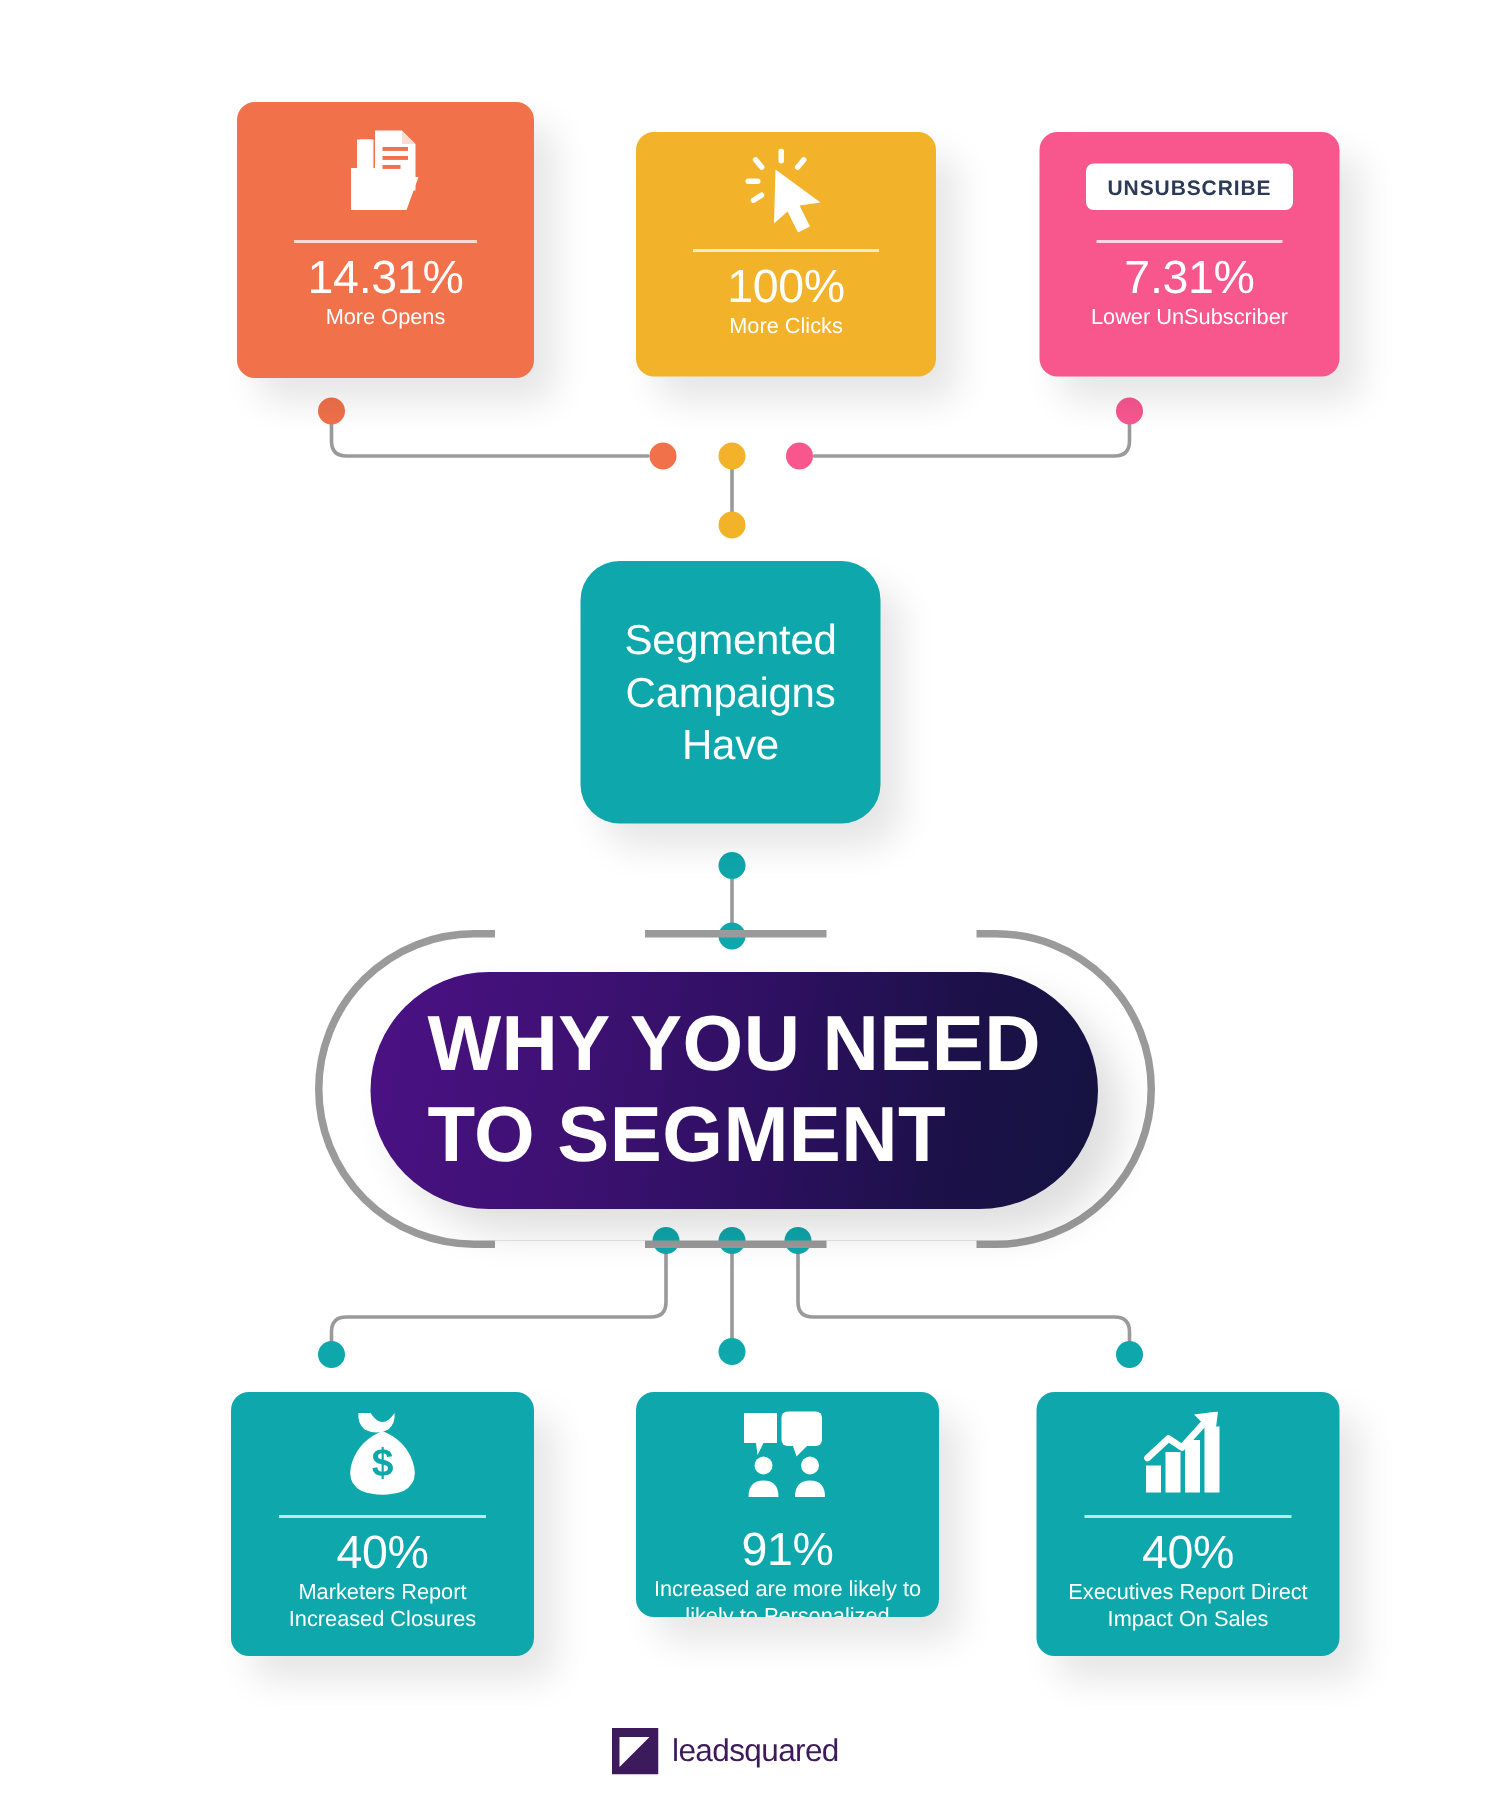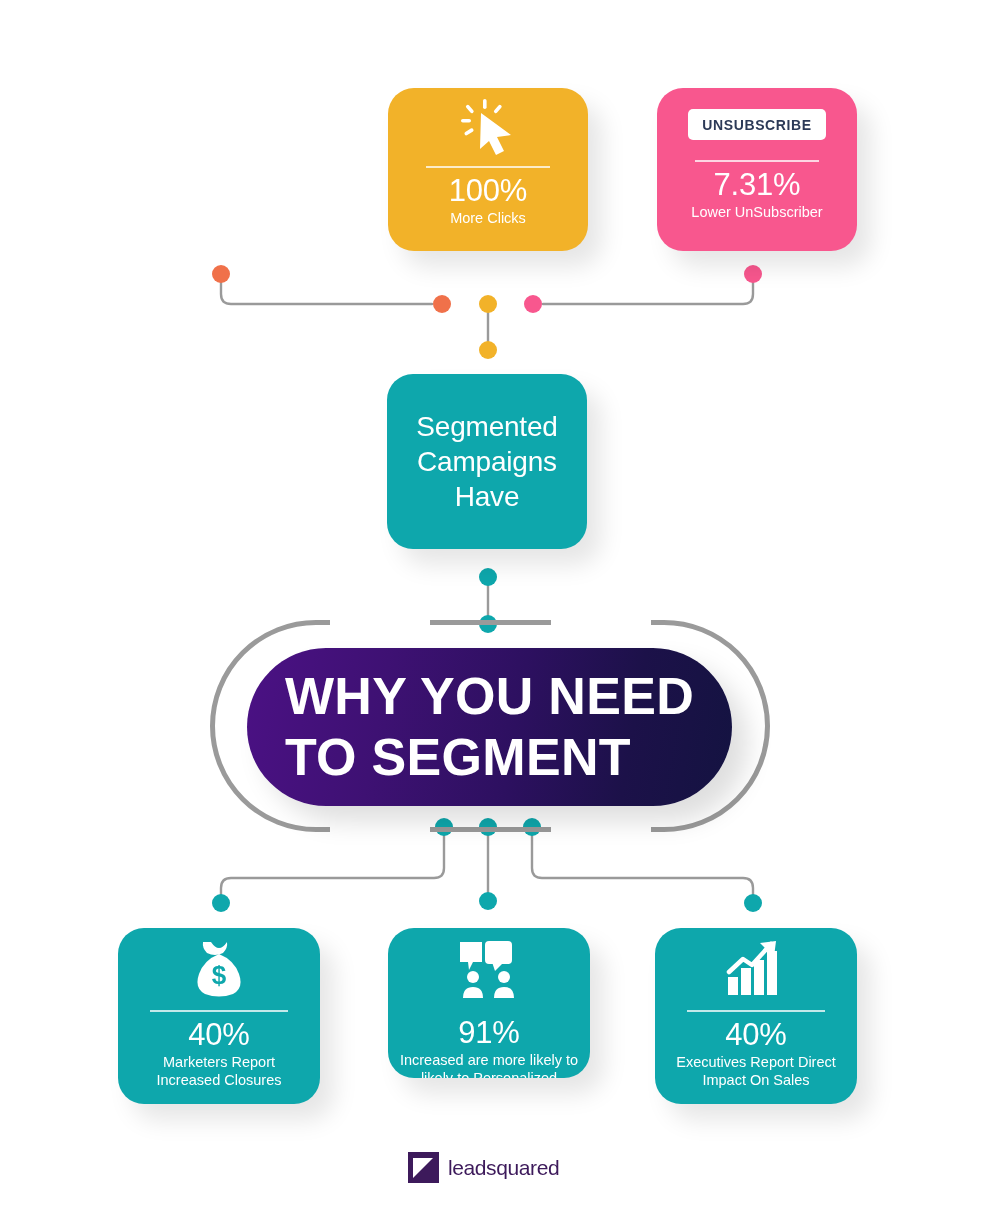--- a/index.html
+++ b/index.html
@@ -7,27 +7,28 @@
     width: 1001px; height: 1210px;
     background: #ffffff;
     font-family: "Liberation Sans", sans-serif;
     overflow: hidden;
   }
   #stage { position: relative; width: 1001px; height: 1210px; }
 
   
   .card {
     position: absolute;
-    border-radius: 26px;
+    border-radius: 12px;
     display: flex;
     flex-direction: column;
     align-items: center;
     color: #ffffff;
     box-shadow: 14px 16px 24px rgba(0,0,0,0.10);
     overflow: hidden;
+    margin-left: 36px;
   }
   .card .icon-wrap {
     flex: 0 0 auto;
     display: flex; align-items: center; justify-content: center;
   }
   .card .rule {
     width: 62%;
     height: 2px;
     background: rgba(255,255,255,0.75);
     margin: 0 auto;
@@ -180,20 +181,39 @@
       <circle cx="444" cy="827" r="9" fill="#0EA7AC"></circle>
       <circle cx="488" cy="827" r="9" fill="#0EA7AC"></circle>
       <circle cx="532" cy="827" r="9" fill="#0EA7AC"></circle>
 
       <circle cx="221" cy="903" r="9" fill="#0EA7AC"></circle>
       <circle cx="488" cy="901" r="9" fill="#0EA7AC"></circle>
       <circle cx="753" cy="903" r="9" fill="#0EA7AC"></circle>
     </g>
   </svg>
 
+  <div class="card" id="card-opens">
+    <div class="icon-wrap">
+      <svg width="62" height="58" viewBox="0 0 62 58">
+        <g fill="#ffffff">
+          <path d="M14 8 h9 v34 h-9 a0 0 0 0 1 0 0 z" opacity="0.95"></path>
+          <path d="M12 8 h10 v36 h-10 z"></path>
+          <path d="M24 2 h18 l9 9 v31 h-27 z"></path>
+          <path d="M42 2 l9 9 h-9 z" fill="#F0714A" opacity="0.25"></path>
+          <rect x="29" y="13" width="17" height="2.6" fill="#F0714A"></rect>
+          <rect x="29" y="19" width="17" height="2.6" fill="#F0714A"></rect>
+          <rect x="29" y="25" width="12" height="2.6" fill="#F0714A"></rect>
+          <path d="M8 27 h18 l5 6 h22 l-8 22 h-37 z"></path>
+        </g>
+      </svg>
+    </div>
+    <div class="rule"></div>
+    <div class="stat">14.31%</div>
+    <div class="caption">More Opens</div>
+  </div>
 
   <div class="card" id="card-clicks">
     <div class="icon-wrap">
       <svg width="58" height="56" viewBox="0 0 58 56">
         <g fill="#ffffff">
           <rect x="24" y="0" width="3.6" height="10" rx="1.8"></rect>
           <rect x="9" y="5" width="3.6" height="10" rx="1.8" transform="rotate(-40 10.8 10)"></rect>
           <rect x="37" y="5" width="3.6" height="10" rx="1.8" transform="rotate(40 38.8 10)"></rect>
           <rect x="2" y="20" width="10" height="3.6" rx="1.8"></rect>
           <rect x="5" y="31" width="10" height="3.6" rx="1.8" transform="rotate(-32 10 32.8)"></rect>

